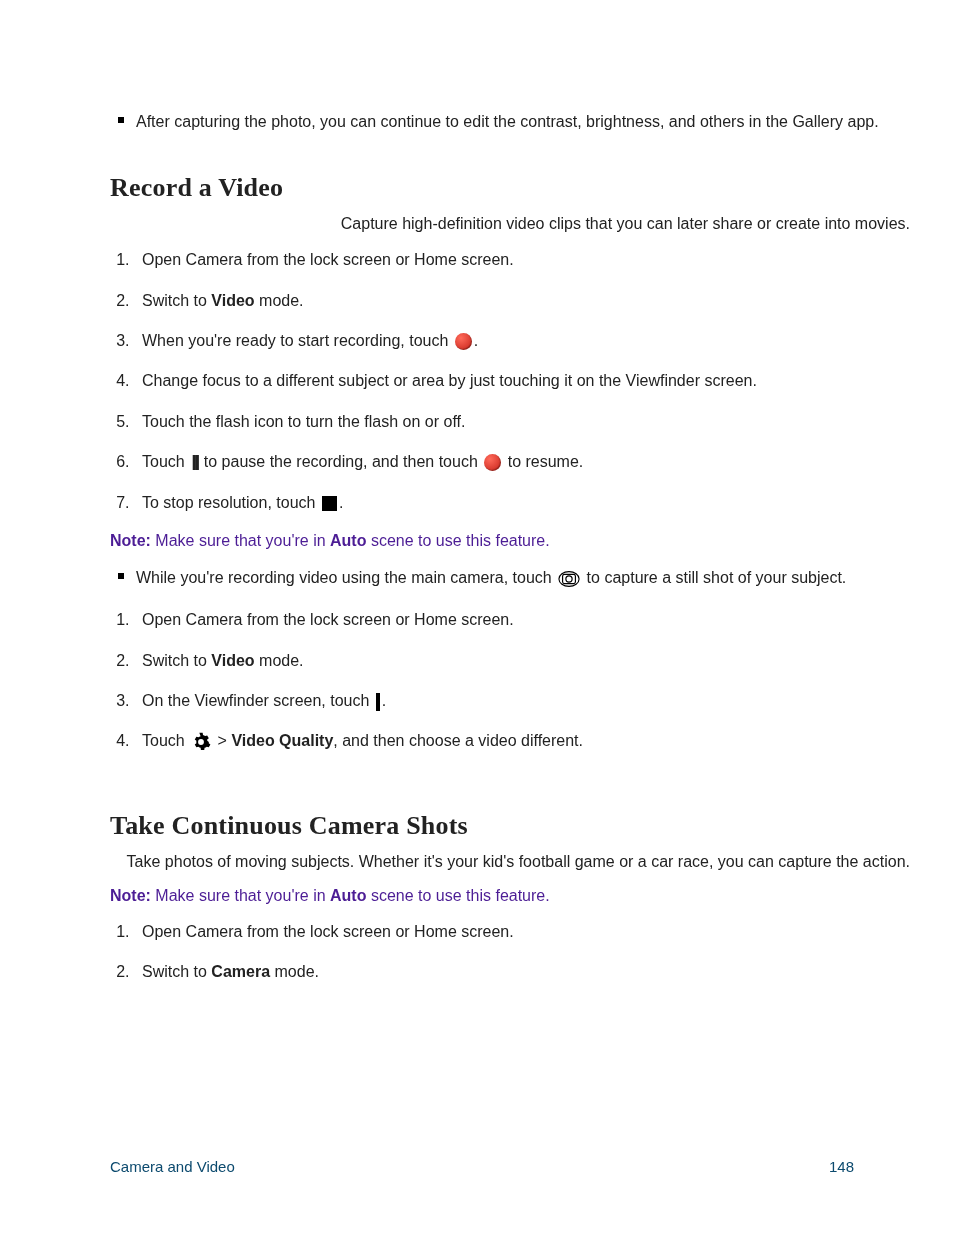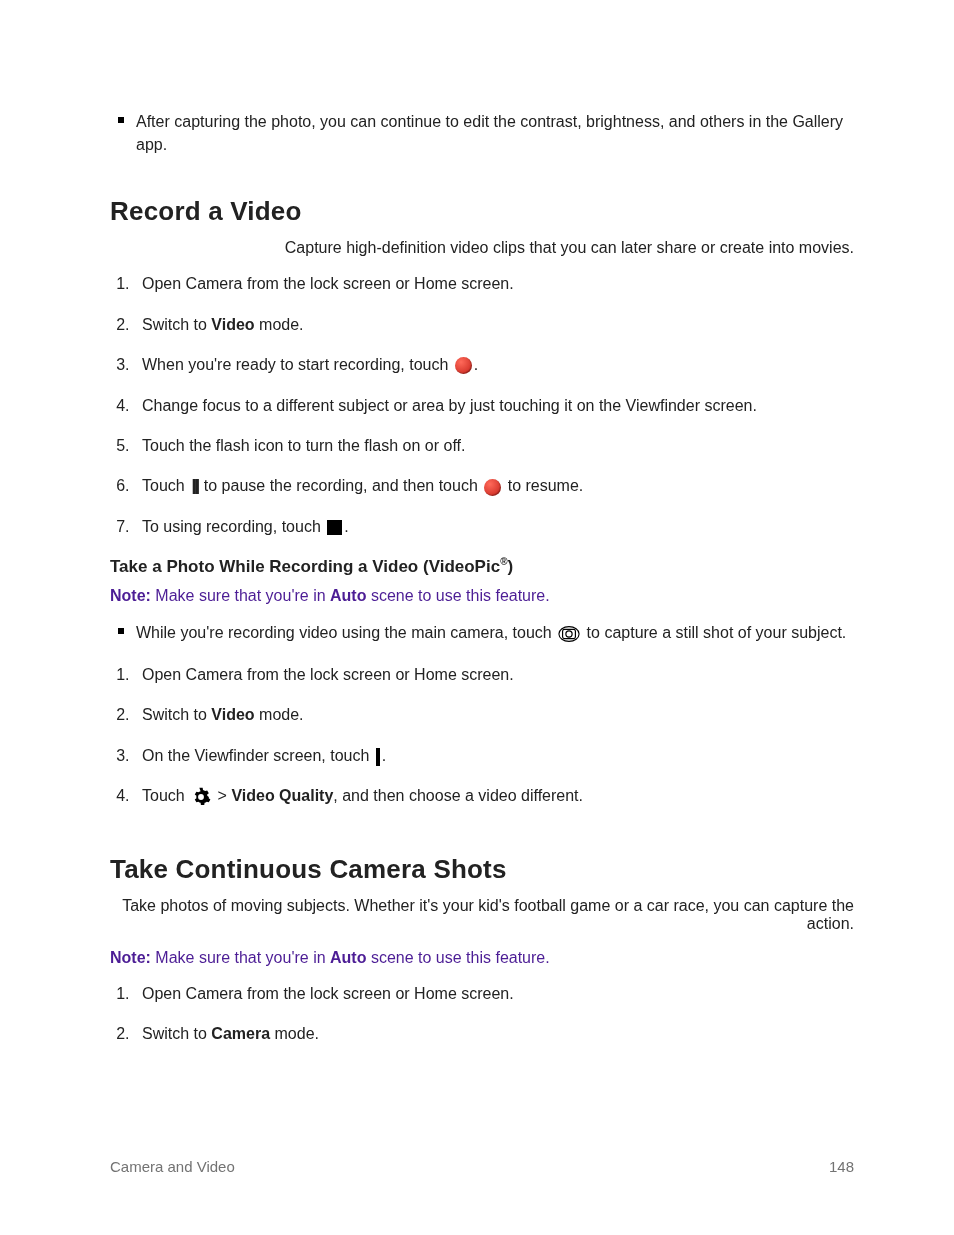--- a/index.html
+++ b/index.html
@@ -6,21 +6,21 @@
   body {
     margin: 0;
     background: #ffffff;
     font-family: Arial, Helvetica, sans-serif;
     color: #222;
     width: 954px;
     min-height: 1235px;
     position: relative;
   }
   .page {
-    padding: 110px 100px 0 110px;
+    padding: 110px 44px 0 110px;
   }
   ul.simple {
     list-style: none;
     padding-left: 26px;
     margin: 0 0 40px 0;
   }
   ul.simple li {
     position: relative;
     font-size: 16px;
     line-height: 1.45;
@@ -29,21 +29,21 @@
   ul.simple li::before {
     content: "";
     position: absolute;
     left: -18px;
     top: 7px;
     width: 6px;
     height: 6px;
     background: #000;
   }
   h1.section {
-    font-family: Liberation Sans, sans-serif;
+    font-family: Liberation Serif, serif;
     font-weight: 900;
     font-size: 26px;
     margin: 30px 0 12px 0;
     letter-spacing: 0.2px;
   }
   p.lead {
     font-size: 16px;
     margin: 0 0 16px 0;
     text-align: right;
   }
@@ -101,21 +101,21 @@
   .icon.gear svg { width:20px; height:20px; display:block; }
   .icon.cam svg  { width:22px; height:18px; display:block; }
   .footer {
     position: absolute;
     bottom: 60px;
     left: 110px;
     right: 100px;
     display: flex;
     justify-content: space-between;
     font-size: 15px;
-    color: #737373;
+    color: #0c4a6e;
   }
 </style>
 </head>
 <body>
 
 <div class="page">
 
   <ul class="simple">
     <li>After capturing the photo, you can continue to edit the contrast, brightness, and others in the Gallery app.</li>
   </ul>
@@ -130,27 +130,24 @@
     </li>
     <li>
       <span>When you're ready to start recording, touch </span><span class="icon red-dot"></span><span>.</span>
     </li>
     <li>Change focus to a different subject or area by just touching it on the Viewfinder screen.</li>
     <li>Touch the flash icon to turn the flash on or off.</li>
     <li>
       <span>Touch </span><span class="icon pause">II</span><span> to pause the recording, and then touch </span><span class="icon red-dot"></span><span> to resume.</span>
     </li>
     <li>
-      <span>To using recording, touch </span><span class="icon stop"></span><span>.</span>
+      <span>To stop resolution, touch </span><span class="icon stop"></span><span>.</span>
     </li>
   </ol>
 
-  <h2 class="sub">
-    <span>Take a Photo While Recording a Video (VideoPic</span><sup>®</sup><span>)</span>
-  </h2>
 
   <p class="note">
     <span class="note-label">Note:</span><span> Make sure that you're in </span><span class="bold">Auto</span><span> scene to use this feature.</span>
   </p>
 
   <ul class="simple" style="margin-bottom:20px">
     <li>
       <span>While you're recording video using the main camera, touch </span><span class="icon cam"><svg viewBox="0 0 24 18">
             <ellipse cx="12" cy="9" rx="11" ry="8" fill="none" stroke="#000" stroke-width="1.2"></ellipse>
             <rect x="5" y="4" width="14" height="10" rx="2" fill="none" stroke="#000" stroke-width="1.3"></rect>
@@ -168,21 +165,21 @@
     <li>
       <span>On the Viewfinder screen, touch </span><span class="icon overflow"></span><span>.</span>
     </li>
     <li>
       <span>Touch </span><span class="icon gear"><svg viewBox="0 0 24 24">
             <path fill="#000" d="M12 8.5a3.5 3.5 0 1 0 0 7 3.5 3.5 0 0 0 0-7zm9.4 3.5c0 .5 0 1-.1 1.4l2 1.6-2 3.4-2.4-.8c-.8.6-1.6 1.1-2.6 1.4l-.4 2.5h-4l-.4-2.5c-1-.3-1.8-.8-2.6-1.4l-2.4.8-2-3.4 2-1.6c-.1-.4-.1-.9-.1-1.4s0-1 .1-1.4l-2-1.6 2-3.4 2.4.8c.8-.6 1.6-1.1 2.6-1.4L10 1h4l.4 2.5c1 .3 1.8.8 2.6 1.4l2.4-.8 2 3.4-2 1.6c.1.4.1.9.1 1.4z"></path>
           </svg></span><span> &gt; </span><span class="bold">Video Quality</span><span>, and then choose a video different.</span>
     </li>
   </ol>
 
-  <h1 class="section" style="margin-top:46px">Take Continuous Camera Shots</h1>
+  <h1 class="section" style="margin-top:58px">Take Continuous Camera Shots</h1>
   <p class="lead">Take photos of moving subjects. Whether it's your kid's football game or a car race, you can capture the action.</p>
 
   <p class="note">
     <span class="note-label">Note:</span><span> Make sure that you're in </span><span class="bold">Auto</span><span> scene to use this feature.</span>
   </p>
 
   <ol class="steps">
     <li>Open Camera from the lock screen or Home screen.</li>
     <li>
       <span>Switch to </span><span class="bold">Camera</span><span> mode.</span>

